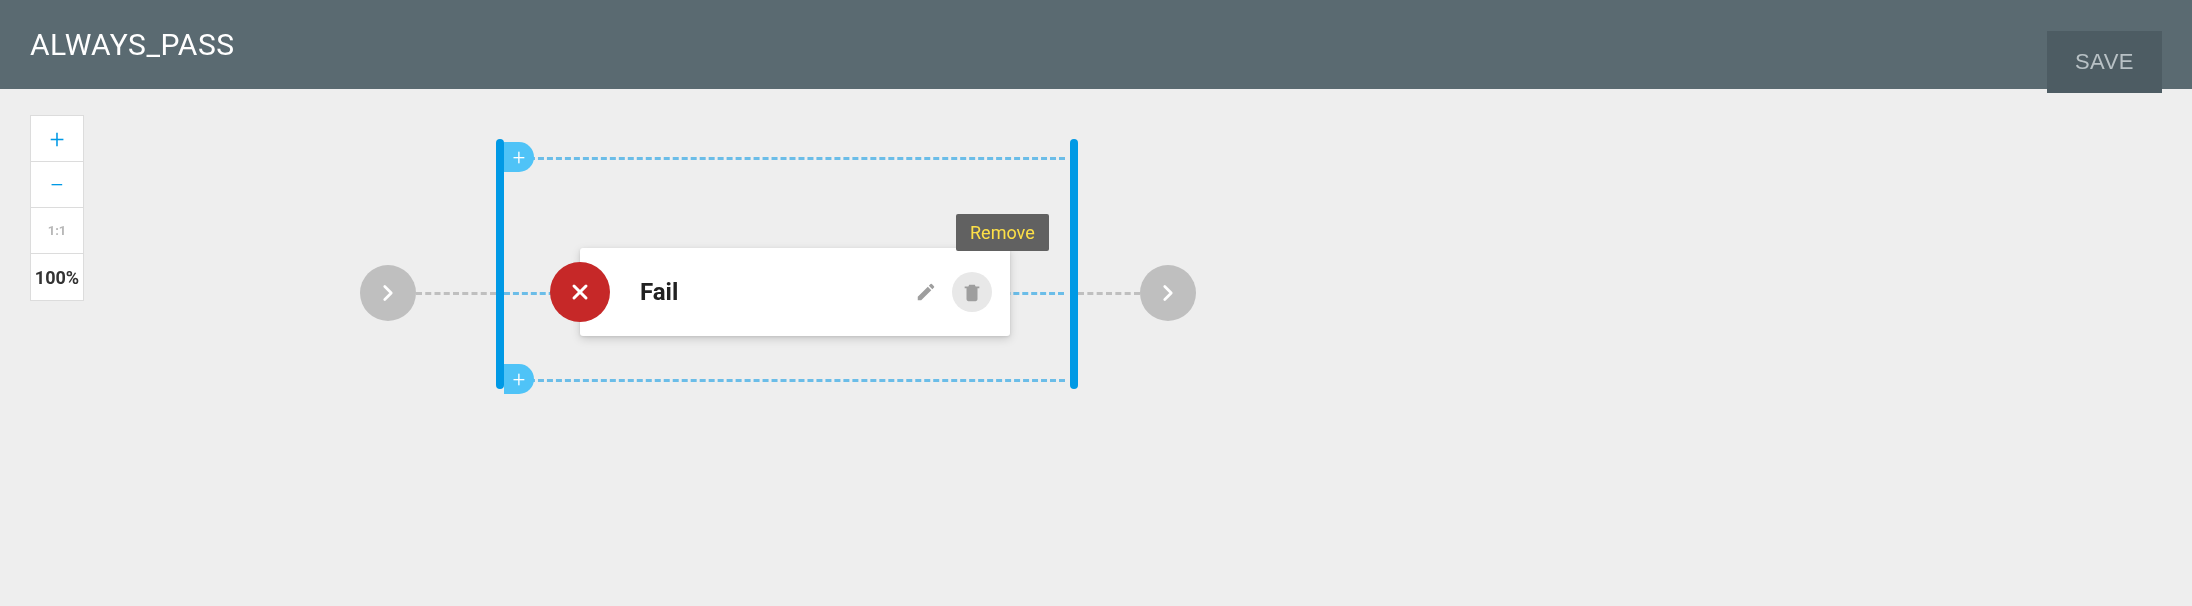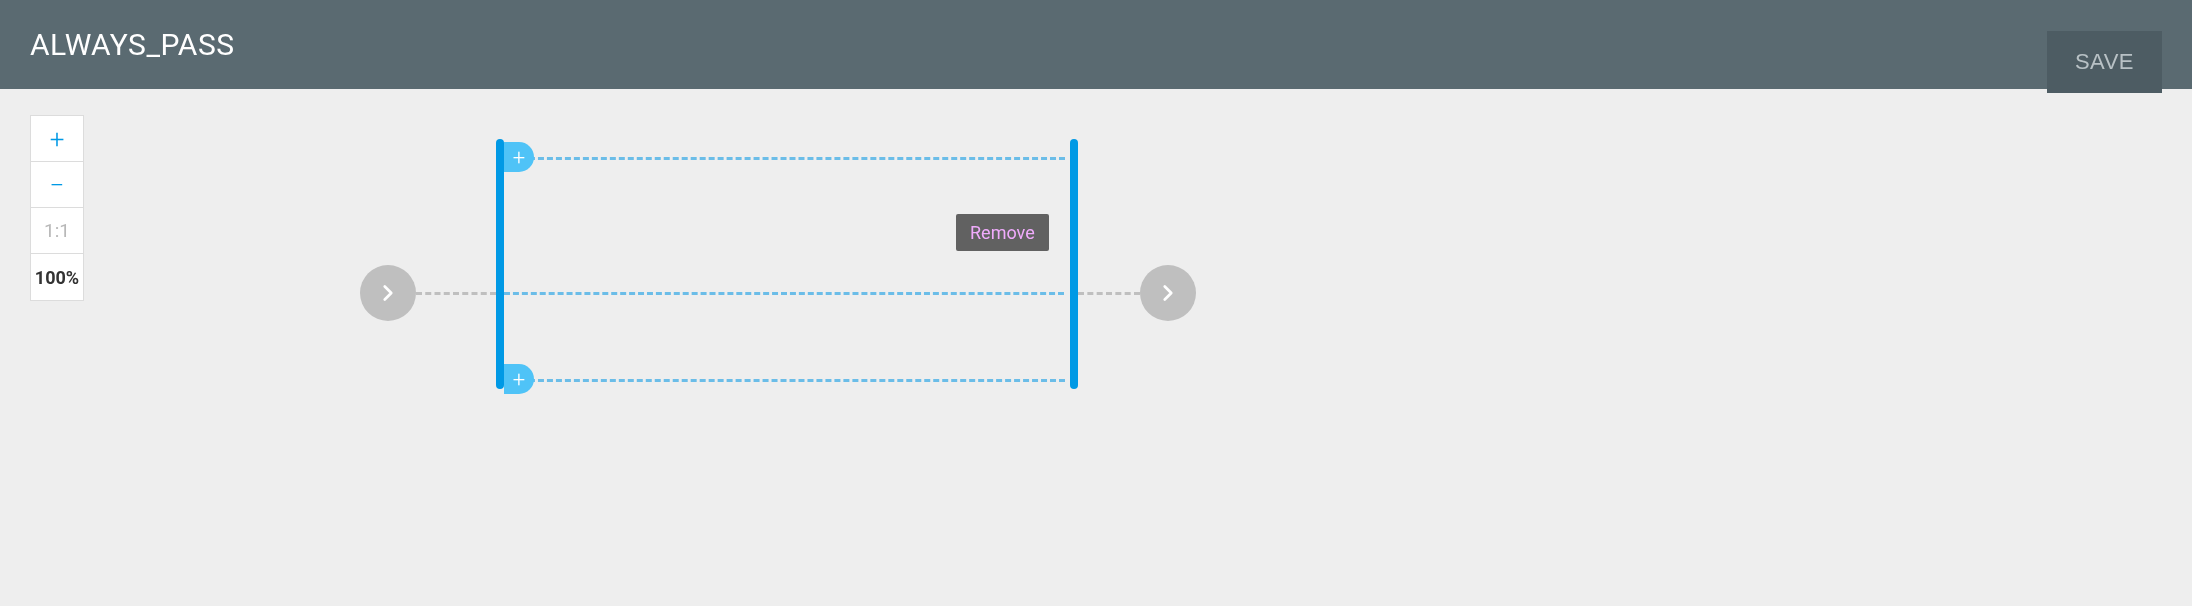--- a/index.html
+++ b/index.html
@@ -71,22 +71,22 @@
   align-items: center;
   justify-content: center;
   border-bottom: 1px solid #dcdcdc;
   cursor: pointer;
   font-size: 26px;
   color: #0099e5;
   font-weight: 300;
 }
 .zoom-btn.ratio {
   color: #b8b8b8;
-  font-size: 19px;
-  font-weight: 400;
+  font-size: 13px;
+  font-weight: 700;
 }
 .zoom-btn.pct {
   color: #333;
   font-size: 18px;
   font-weight: 700;
   border-bottom: none;
   text-align: right;
 }
 .flow {
   position: absolute;
@@ -190,21 +190,21 @@
   display: flex;
   align-items: center;
   justify-content: center;
   cursor: pointer;
 }
 .icon-btn.hovered { background: #e8e8e8; }
 .icon-btn svg { width: 22px; height: 22px; fill: #9e9e9e; }
 .tooltip {
   position: absolute;
   background: #616161;
-  color: #f0abfc;
+  color: #fde047;
   font-size: 18px;
   padding: 8px 14px;
   border-radius: 2px;
   top: 75px;
   left: 596px;
 }
 </style>
 </head>
 <body>
 
@@ -245,16 +245,37 @@
     <div class="dash-line dash-blue dash-mid"></div>
     <div class="dash-line dash-blue dash-bot"></div>
 
     <div class="add-tab add-top">
       <span>+</span>
     </div>
     <div class="add-tab add-bot">
       <span>+</span>
     </div>
 
+    <div class="card">
+      <div class="card-badge">
+        <svg viewBox="0 0 24 24" fill="none" stroke="#ffffff" stroke-width="3" stroke-linecap="round">
+            <line x1="6" y1="6" x2="18" y2="18"></line>
+            <line x1="18" y1="6" x2="6" y2="18"></line>
+          </svg>
+      </div>
+      <div class="card-label">Fail</div>
+      <div class="card-actions">
+        <div class="icon-btn">
+          <svg viewBox="0 0 24 24">
+              <path d="M3 17.25V21h3.75l11-11-3.75-3.75-11 11zM20.71 7.04a1 1 0 0 0 0-1.41l-2.34-2.34a1 1 0 0 0-1.41 0l-1.83 1.83 3.75 3.75 1.83-1.83z"></path>
+            </svg>
+        </div>
+        <div class="icon-btn hovered">
+          <svg viewBox="0 0 24 24">
+              <path d="M6 7h12v13a2 2 0 0 1-2 2H8a2 2 0 0 1-2-2V7zm3-3h6l1 2H8l1-2zM4 6h16v2H4V6z"></path>
+            </svg>
+        </div>
+      </div>
+    </div>
 
     <div class="tooltip">Remove</div>
   </div>
 </div>
 
 </body></html>

